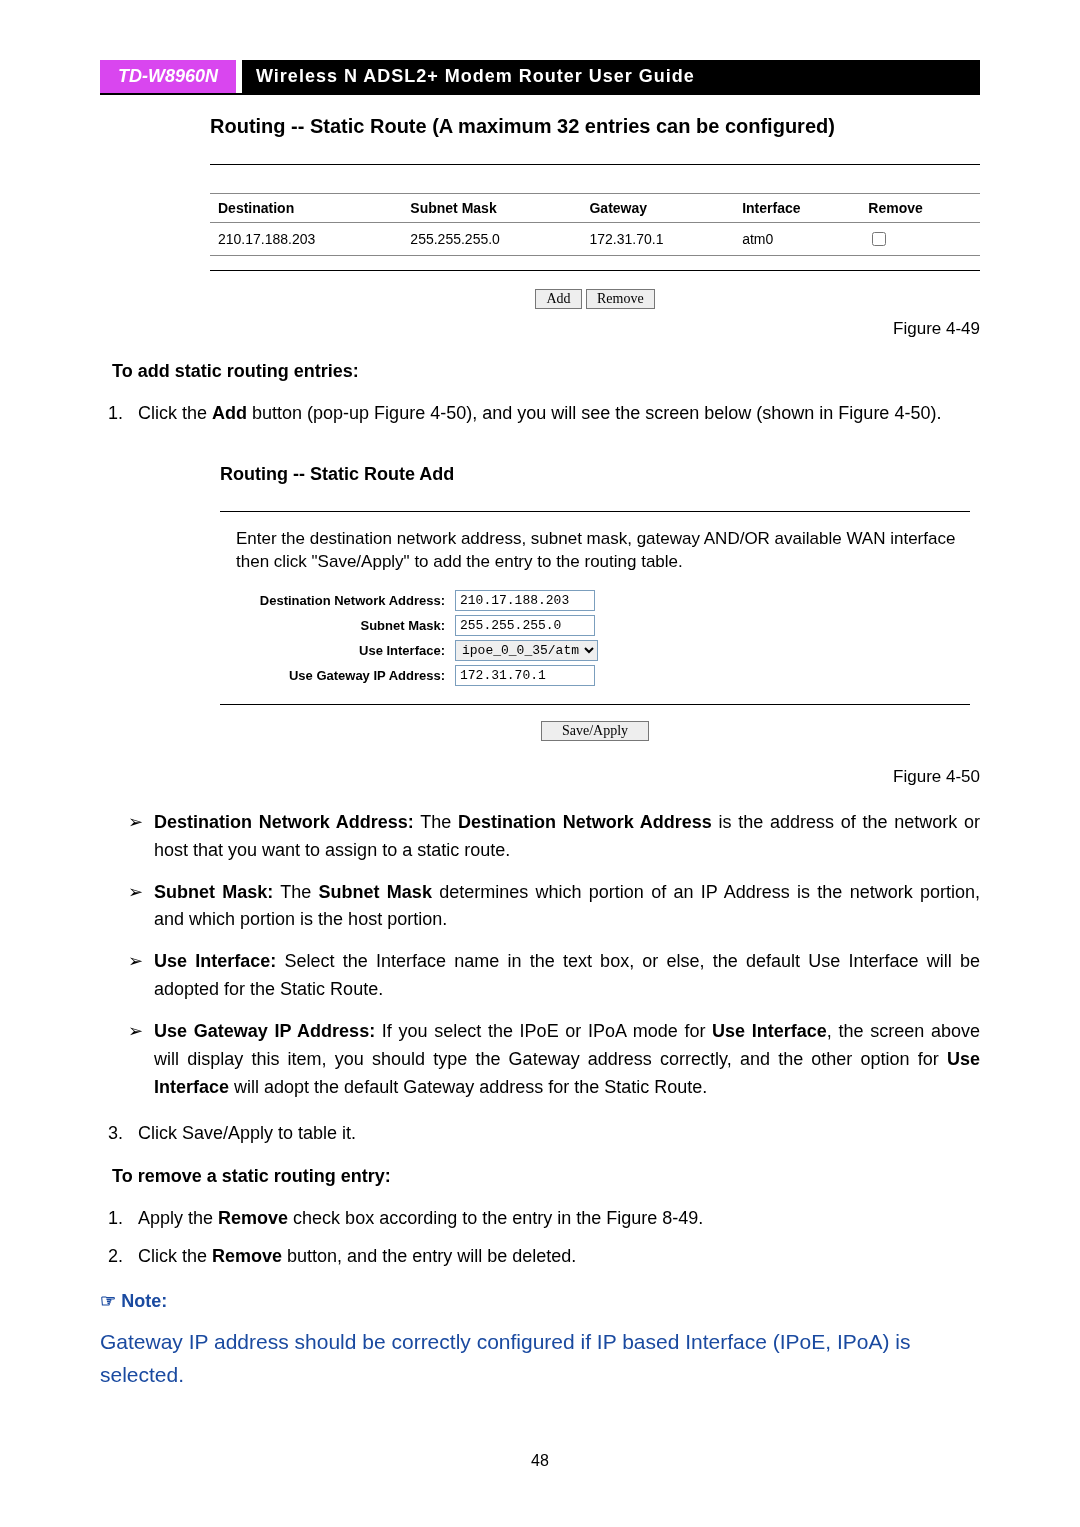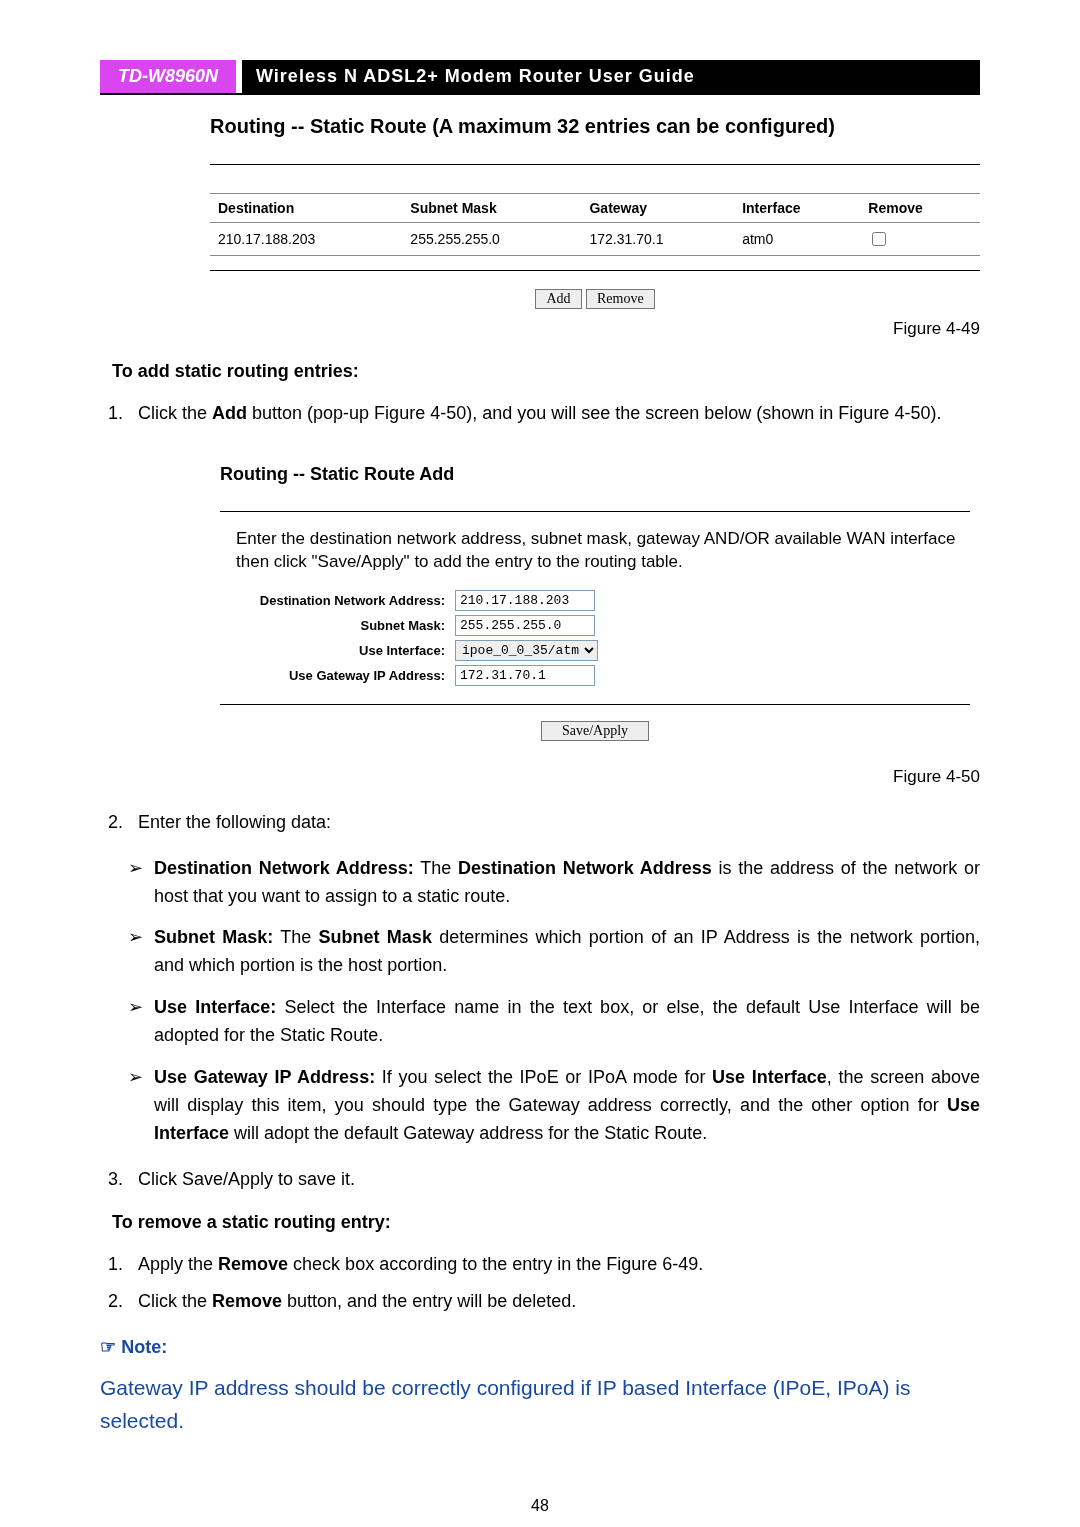--- a/index.html
+++ b/index.html
@@ -252,48 +252,45 @@
       <div class="form-label">Use Gateway IP Address:</div>
       <input class="form-input" value="172.31.70.1" style="">
     </div>
     <div class="form-divider" style="margin-top:18px;"></div>
     <div class="form-btn-row">
       <button class="btn" style="font-family:'Times New Roman',serif;padding:1px 20px;">Save/Apply</button>
     </div>
   </div>
   <div class="caption">Figure 4-50</div>
 
-  <ol class="ol-list" start="2">
-    <li>Enter the following data:</li>
+
+  <ul class="bullet-list">
+    <li>
+      <b>Destination Network Address:</b><span> The </span><b>Destination Network Address</b><span> is the address of the network or host that you want to assign to a static route.</span>
+    </li>
+    <li>
+      <b>Subnet Mask:</b><span> The </span><b>Subnet Mask</b><span> determines which portion of an IP Address is the network portion, and which portion is the host portion.</span>
+    </li>
+    <li>
+      <b>Use Interface:</b><span> Select the Interface name in the text box, or else, the default Use Interface will be adopted for the Static Route.</span>
+    </li>
+    <li>
+      <b>Use Gateway IP Address:</b><span>  If you select the IPoE or IPoA mode for </span><b>Use Interface</b><span>, the screen above will display this item, you should type the Gateway address correctly, and the other option for </span><b>Use Interface</b><span> will adopt the default Gateway address for the Static Route.</span>
+    </li>
+  </ul>
+
+  <ol class="ol-list" start="3">
+    <li>Click Save/Apply to table it.</li>
   </ol>
 
-  <ul class="bullet-list">
-    <li>
-      <b>Destination Network Address:</b><span> The </span><b>Destination Network Address</b><span> is the address of the network or host that you want to assign to a static route.</span>
-    </li>
-    <li>
-      <b>Subnet Mask:</b><span> The </span><b>Subnet Mask</b><span> determines which portion of an IP Address is the network portion, and which portion is the host portion.</span>
-    </li>
-    <li>
-      <b>Use Interface:</b><span> Select the Interface name in the text box, or else, the default Use Interface will be adopted for the Static Route.</span>
-    </li>
-    <li>
-      <b>Use Gateway IP Address:</b><span>  If you select the IPoE or IPoA mode for </span><b>Use Interface</b><span>, the screen above will display this item, you should type the Gateway address correctly, and the other option for </span><b>Use Interface</b><span> will adopt the default Gateway address for the Static Route.</span>
-    </li>
-  </ul>
-
-  <ol class="ol-list" start="3">
-    <li>Click Save/Apply to save it.</li>
-  </ol>
-
   <div class="sub-h">To remove a static routing entry:</div>
 
   <ol class="ol-list">
     <li>
-      <span>Apply the </span><b>Remove</b><span> check box according to the entry in the Figure 6-49.</span>
+      <span>Apply the </span><b>Remove</b><span> check box according to the entry in the Figure 8-49.</span>
     </li>
     <li>
       <span>Click the </span><b>Remove</b><span> button, and the entry will be deleted.</span>
     </li>
   </ol>
 
   <div class="note-line">
     <span>☞</span>
     <span>Note:</span>
   </div>

